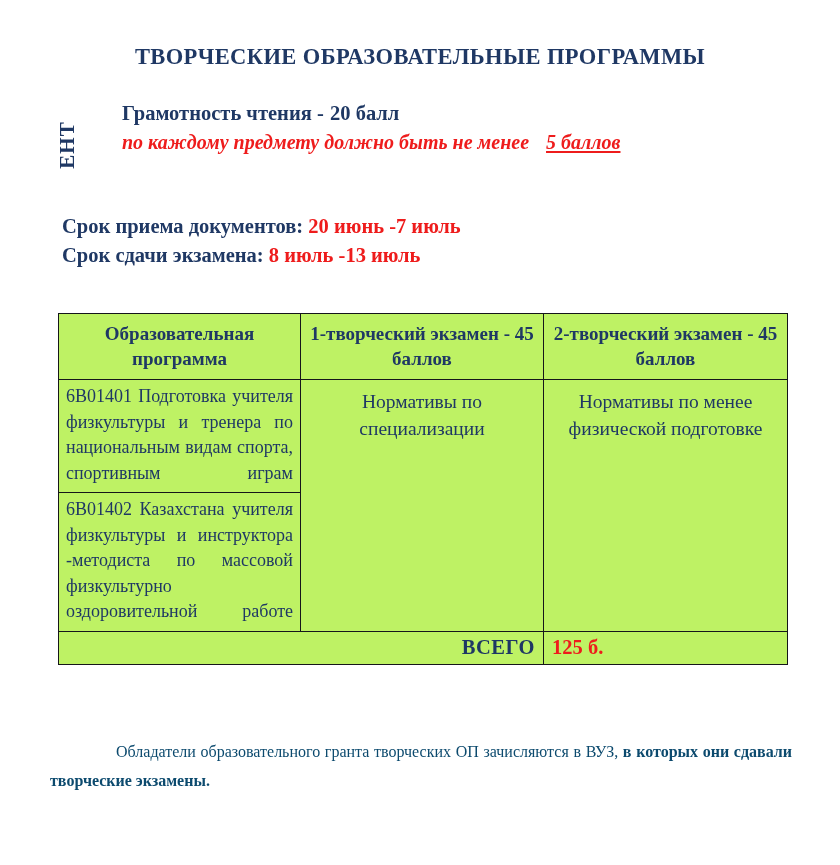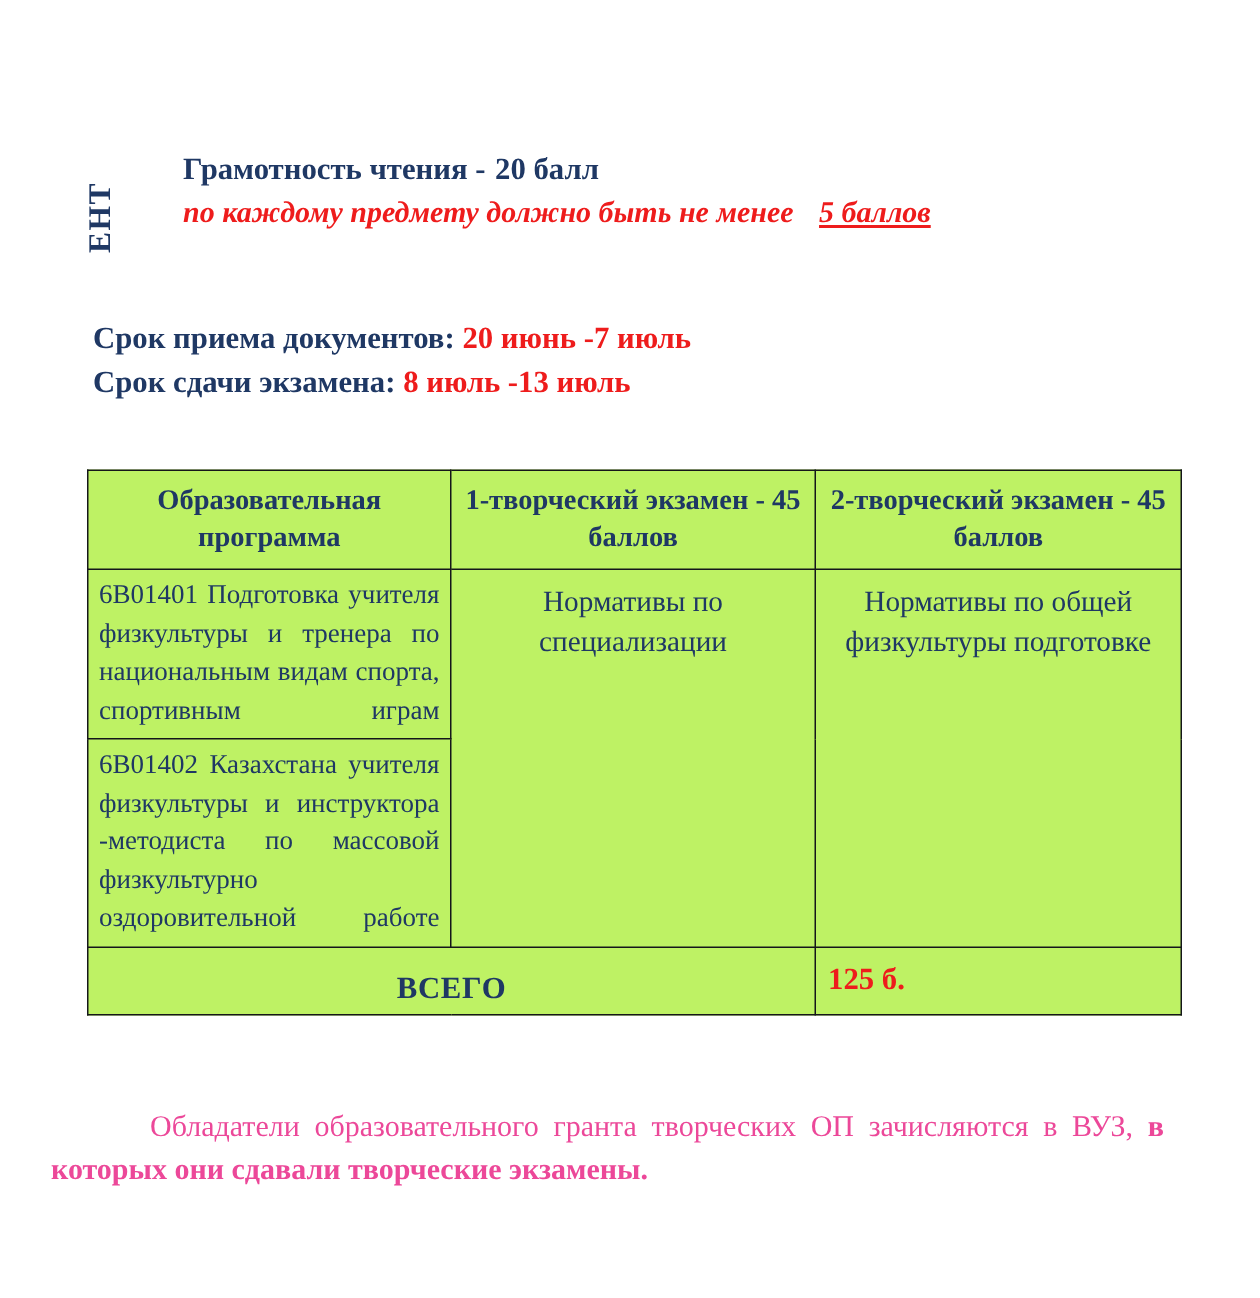--- a/index.html
+++ b/index.html
@@ -153,55 +153,56 @@
   td.exam-cell {
     font-size: 19.5px;
     line-height: 27px;
     text-align: center;
     vertical-align: top;
     padding-top: 8px;
   }
   td.total-label {
     font-size: 20.5px;
     font-weight: bold;
-    text-align: center;
+    text-align: right;
     vertical-align: middle;
-    padding: 16px 8px 5px;
+    padding: 4px 8px 5px;
     letter-spacing: 0.5px;
   }
   td.total-value {
     font-size: 20.5px;
     font-weight: bold;
     text-align: left;
     vertical-align: middle;
     color: #ee1c1c;
     padding: 4px 8px 5px;
   }
 
   
   .footer-note {
     position: absolute;
-    left: 34px;
+    left: 50px;
     top: 737px;
     width: 742px;
-    font-size: 20px;
+    font-size: 16px;
     line-height: 29px;
-    color: #ec4899;
+    color: #0c4a6e;
     text-align: justify;
     text-indent: 66px;
   }
   .footer-note .strong {
     font-weight: bold;
   }
 </style>
 </head>
 <body>
 
 <div class="page">
 
+  <div class="doc-title">ТВОРЧЕСКИЕ ОБРАЗОВАТЕЛЬНЫЕ ПРОГРАММЫ</div>
 
   <div class="ent-block">
     <div class="ent-vertical">
       <span>ЕНТ</span>
     </div>
     <div class="ent-lines">
       <div class="ent-row">
         <span class="subj">Грамотность чтения -</span><span class="score">20 балл</span>
       </div>
       <div class="ent-note">
@@ -231,21 +232,21 @@
       <tr>
         <th>Образовательная программа</th>
         <th>1-творческий экзамен - 45 баллов</th>
         <th>2-творческий экзамен - 45 баллов</th>
       </tr>
     </thead>
     <tbody>
       <tr>
         <td class="prog-cell">6В01401 Подготовка учителя физкультуры и тренера по национальным видам спорта, спортивным играм</td>
         <td class="exam-cell" rowspan="2">Нормативы по специализации</td>
-        <td class="exam-cell" rowspan="2">Нормативы по общей физкультуры подготовке</td>
+        <td class="exam-cell" rowspan="2">Нормативы по менее физической подготовке</td>
       </tr>
       <tr>
         <td class="prog-cell">6В01402 Казахстана учителя физкультуры и инструктора -методиста по массовой физкультурно оздоровительной работе</td>
       </tr>
       <tr>
         <td class="total-label" colspan="2">ВСЕГО</td>
         <td class="total-value">125 б.</td>
       </tr>
     </tbody>
   </table>

